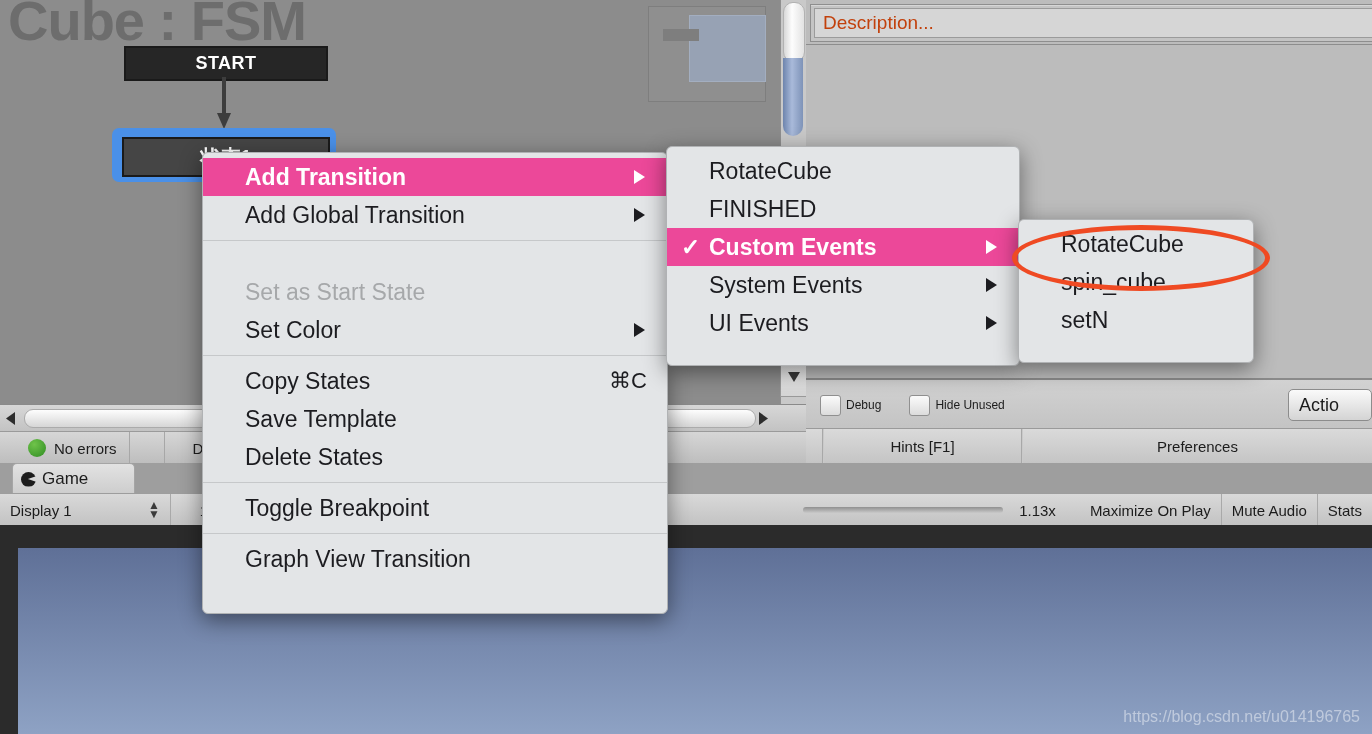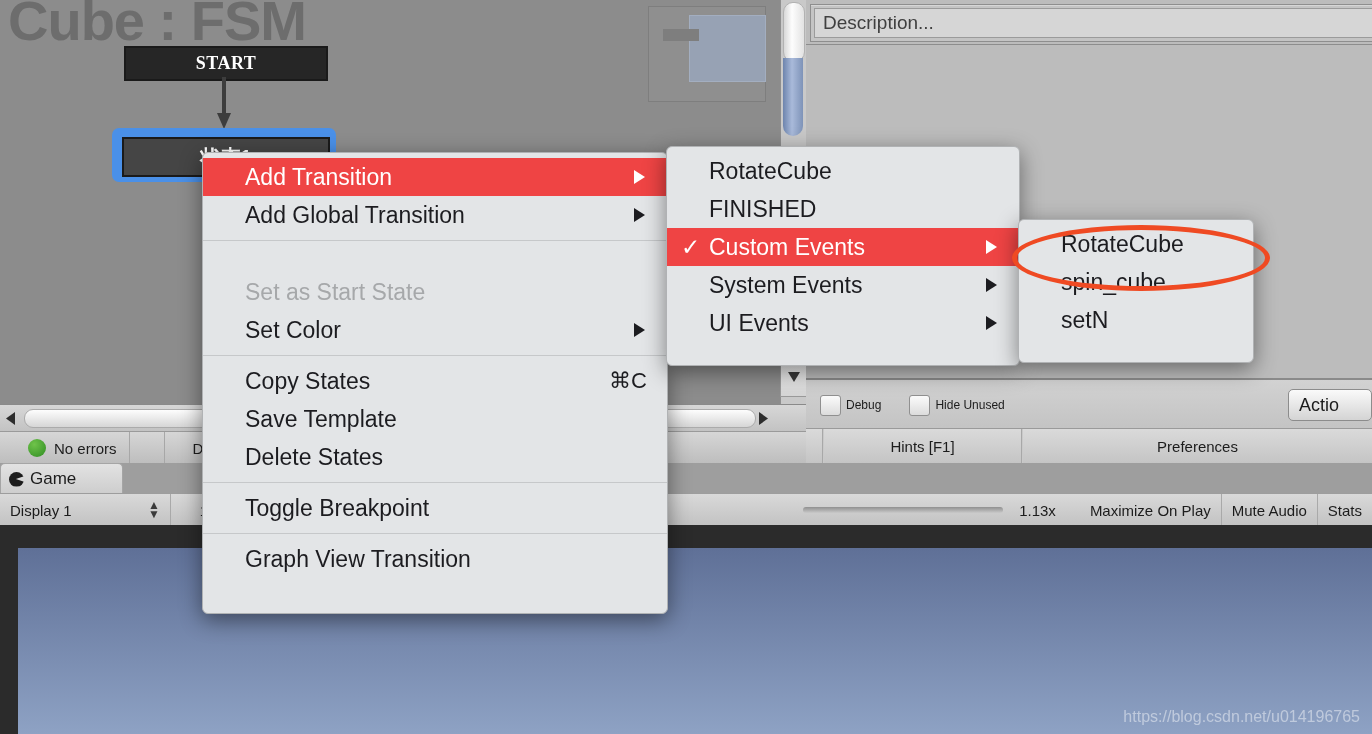--- a/index.html
+++ b/index.html
@@ -9,21 +9,21 @@
     background:#8a8a8a;
     -webkit-font-smoothing:antialiased;
   }
   .abs{position:absolute;}
 
   
   #graph-canvas{left:0;top:0;width:806px;height:404px;background:#8c8c8c;overflow:hidden;}
   #fsm-title{left:8px;top:-12px;font-size:56px;font-weight:bold;color:#6d6d6d;letter-spacing:-1px;
              font-family:"Liberation Sans", sans-serif;white-space:nowrap;}
   #start-node{left:124px;top:46px;width:200px;height:31px;background:#262626;border:2px solid #1a1a1a;
-              display:flex;align-items:center;justify-content:center;font-family:Liberation Serif, serif;}
+              display:flex;align-items:center;justify-content:center;}
   #start-node .lbl{color:#fff;font-weight:bold;font-size:18px;letter-spacing:.5px;}
   #start-arrow{left:216px;top:77px;width:16px;height:55px;}
   #state-node-sel{left:112px;top:128px;width:224px;height:54px;background:#4a90e8;border-radius:7px;}
   #state-node{left:122px;top:137px;width:204px;height:36px;background:#454545;border:2px solid #1a1a1a;
               display:flex;align-items:center;justify-content:center;}
   #state-node .lbl{color:#fff;font-size:20px;font-weight:bold;}
 
   
   #minimap{left:648px;top:6px;width:116px;height:94px;background:#8f8f8f;border:1px solid #7e7e7e;}
   #minimap-view{left:40px;top:8px;width:75px;height:65px;background:#97a2b4;border:1px solid #a3aec0;}
@@ -46,21 +46,21 @@
   #status-bar{left:0;top:431px;width:806px;height:32px;
       background:linear-gradient(to bottom,#d6d6d6,#bdbdbd);border-top:1px solid #9a9a9a;
       display:flex;align-items:center;}
   #status-bar .cell{height:32px;display:flex;align-items:center;padding:0 12px;
       border-right:1px solid #a7a7a7;font-size:15px;color:#1d1d1d;margin-left:16px;}
   #err-dot{width:18px;height:18px;border-radius:50%;
       background:radial-gradient(circle at 35% 30%,#6fc34a,#2f8c22);margin-right:8px;}
 
   
   #game-tabstrip{left:0;top:463px;width:806px;height:30px;background:#9e9e9e;}
-  #game-tab{left:0;top:463px;width:113px;height:30px;
+  #game-tab{left:12px;top:463px;width:113px;height:30px;
       background:linear-gradient(to bottom,#e2e2e2,#cdcdcd);border-radius:5px 5px 0 0;
       border:1px solid #a5a5a5;border-bottom:none;display:flex;align-items:center;padding-left:8px;}
   #game-tab .lbl{font-size:17px;color:#1c1c1c;margin-left:6px;}
   .pac{width:15px;height:15px;border-radius:50%;background:#1c1c1c;
       clip-path:polygon(100% 32%,46% 50%,100% 68%,100% 100%,0 100%,0 0,100% 0);}
 
   
   #game-toolbar{left:0;top:493px;width:1372px;height:32px;
       background:linear-gradient(to bottom,#d9d9d9,#c2c2c2);border-top:1px solid #9d9d9d;
       border-bottom:1px solid #8d8d8d;display:flex;align-items:center;font-size:15px;color:#1c1c1c;}
@@ -75,21 +75,21 @@
   #game-render{left:18px;top:548px;width:1354px;height:186px;
       background:linear-gradient(to bottom,#5f7097,#8ea2c4);}
   #watermark{right:12px;bottom:8px;font-size:16px;color:#c9d2e2;opacity:.85;}
 
   
   #right-panel{left:806px;top:0;width:566px;height:493px;background:#bcbcbc;}
   #desc-strip{left:810px;top:4px;width:562px;height:36px;background:#c4c4c4;
       border:1px solid #8e8e8e;box-shadow:inset 0 1px 0 #d6d6d6;}
   #desc-field{left:814px;top:8px;width:554px;height:28px;background:#d6d6d6;
       border:1px solid #9b9b9b;display:flex;align-items:center;padding-left:8px;}
-  #desc-field .ph{color:#404040;font-size:19px;}
+  #desc-field .ph{color:#c2410c;font-size:19px;}
   #panel-body{left:806px;top:44px;width:566px;height:334px;background:#bcbcbc;
       border-top:1px solid #8d8d8d;}
   #panel-opts{left:806px;top:378px;width:566px;height:50px;
       background:linear-gradient(to bottom,#d2d2d2,#c3c3c3);
       border-top:2px solid #8a8a8a;display:flex;align-items:center;padding-left:14px;}
   .chk{width:19px;height:19px;border-radius:3px;
       background:linear-gradient(to bottom,#fbfbfb,#dcdcdc);border:1px solid #909090;margin-right:5px;}
   .chk-row{display:flex;align-items:center;font-size:12px;color:#1c1c1c;margin-right:28px;}
   #action-btn{position:absolute;right:0px;top:389px;height:30px;min-width:62px;
       background:linear-gradient(to bottom,#fafafa,#d4d4d4);border:1px solid #8c8c8c;border-radius:5px;
@@ -100,21 +100,21 @@
   .foot-cell{height:35px;display:flex;align-items:center;justify-content:center;
       border-right:1px solid #a8a8a8;border-left:1px solid #c9c9c9;}
   #panel-pad{left:806px;top:463px;width:566px;height:30px;background:#9e9e9e;}
 
   
   #ctx-menu{left:202px;top:152px;width:464px;height:450px;
       background:#e3e5e7;border:1px solid #b0b2b4;border-radius:6px;
       box-shadow:0 6px 22px rgba(0,0,0,.45);padding:5px 0;}
   .mi{height:38px;display:flex;align-items:center;padding:0 14px 0 42px;
       font-size:23px;color:#1c1c20;position:relative;white-space:nowrap;}
-  .mi.sel{background:#ef4444;color:#fff;}
+  .mi.sel{background:#ec4899;color:#fff;font-weight:bold;}
   .mi.dis{color:#a6a8aa;margin-top:32px;}
   .mi .arrow{position:absolute;right:22px;top:50%;transform:translateY(-50%);
       border-left:11px solid #1c1c20;border-top:7px solid transparent;border-bottom:7px solid transparent;}
   .mi.sel .arrow{border-left-color:#fff;}
   .mi .sc{position:absolute;right:20px;font-size:22px;color:#1c1c20;}
   .mi .tick{position:absolute;left:14px;font-size:23px;}
   .msep{height:1px;background:#c6c8ca;margin:6px 0;}
 
   
   #sub-menu{left:666px;top:146px;width:352px;height:208px;

